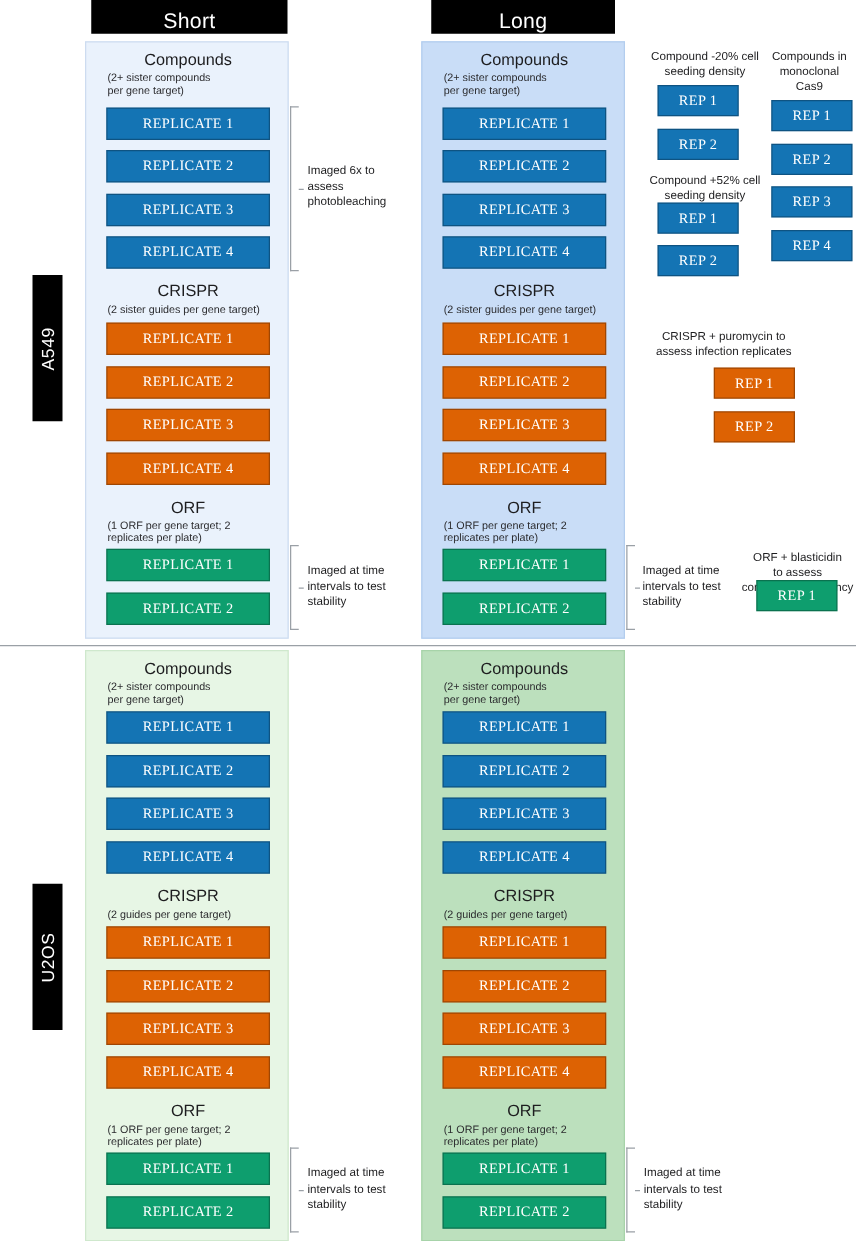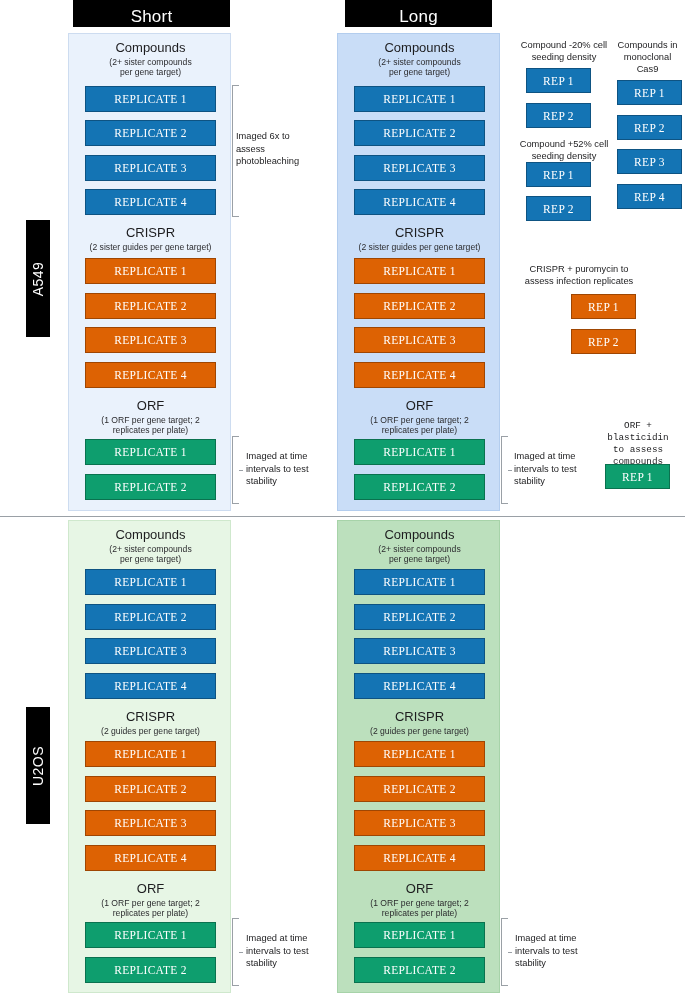--- a/index.html
+++ b/index.html
@@ -33,22 +33,23 @@
   .panel.long-a549 {background:#c9ddf7;border-color:#b3cdee;}
   .panel.short-u2os{background:#e7f6e5;border-color:#cfe8cd;}
   .panel.long-u2os {background:#bce0bd;border-color:#a7d3a9;}
 
   
   .sec-title{
     text-align:center;font-size:13px;font-weight:400;color:#1d1d1f;
     line-height:15px;
   }
   .sec-sub{
-    text-align:center;font-size:8.6px;color:#2b2b2e;line-height:10.5px;
+    text-align:left;font-size:8.6px;color:#2b2b2e;line-height:10.5px;
     font-weight:400;
+    padding-left:17px;
   }
 
   
   .box{
     display:flex;align-items:center;justify-content:center;
     color:#ffffff;letter-spacing:.3px;
     border:1px solid rgba(0,0,0,.28);
     font-family:Liberation Serif, serif;
   }
   .box.rep-wide{font-size:11.5px;}
@@ -122,21 +123,21 @@
   <div class="abs sec-sub" style="left:0px;top:381px;width:163px;">(1 ORF per gene target; 2</div>
   <div class="abs sec-sub" style="left:0px;top:391px;width:163px;">replicates per plate)</div>
 
   <div class="abs box green rep-wide" style="left:16px;top:405px;width:131px;height:26px;">REPLICATE 1</div>
   <div class="abs box green rep-wide" style="left:16px;top:440px;width:131px;height:26px;">REPLICATE 2</div>
 </div>
 
 <div class="abs bracket" style="left:232px;top:85px;width:7px;height:132px;">
   <div class="bracket-nub" style="left:6px;"></div>
 </div>
-<div class="abs anno" style="left:236px;top:130px;width:86px;">
+<div class="abs anno" style="left:246px;top:130px;width:86px;">
   <div>Imaged 6x to</div>
   <div>assess</div>
   <div>photobleaching</div>
 </div>
 
 <div class="abs bracket" style="left:232px;top:436px;width:7px;height:68px;">
   <div class="bracket-nub" style="left:6px;"></div>
 </div>
 <div class="abs anno" style="left:246px;top:450px;width:90px;">
   <div>Imaged at time</div>
@@ -204,21 +205,21 @@
 <div class="abs box blue rep-small" style="left:617px;top:149px;width:65px;height:25px;">REP 3</div>
 <div class="abs box blue rep-small" style="left:617px;top:184px;width:65px;height:25px;">REP 4</div>
 
 <div class="abs cap" style="left:499px;top:263px;width:160px;">
   <div>CRISPR + puromycin to</div>
   <div>assess infection replicates</div>
 </div>
 <div class="abs box orange rep-small" style="left:571px;top:294px;width:65px;height:25px;">REP 1</div>
 <div class="abs box orange rep-small" style="left:571px;top:329px;width:65px;height:25px;">REP 2</div>
 
-<div class="abs cap" style="left:591px;top:420px;width:94px;font-family:Liberation Mono, monospace;">
+<div class="abs cap" style="left:591px;top:440px;width:94px;">
   <div>ORF + blasticidin</div>
   <div>to assess</div>
   <div>compounds efficiency</div>
 </div>
 <div class="abs box green rep-small" style="left:605px;top:464px;width:65px;height:25px;">REP 1</div>
 
 <div class="abs panel short-u2os" style="left:68px;top:520px;width:163px;height:473px;">
 
   <div class="abs sec-title" style="left:0px;top:6px;width:163px;">Compounds</div>
   <div class="abs sec-sub" style="left:0px;top:23px;width:163px;">(2+ sister compounds</div>

